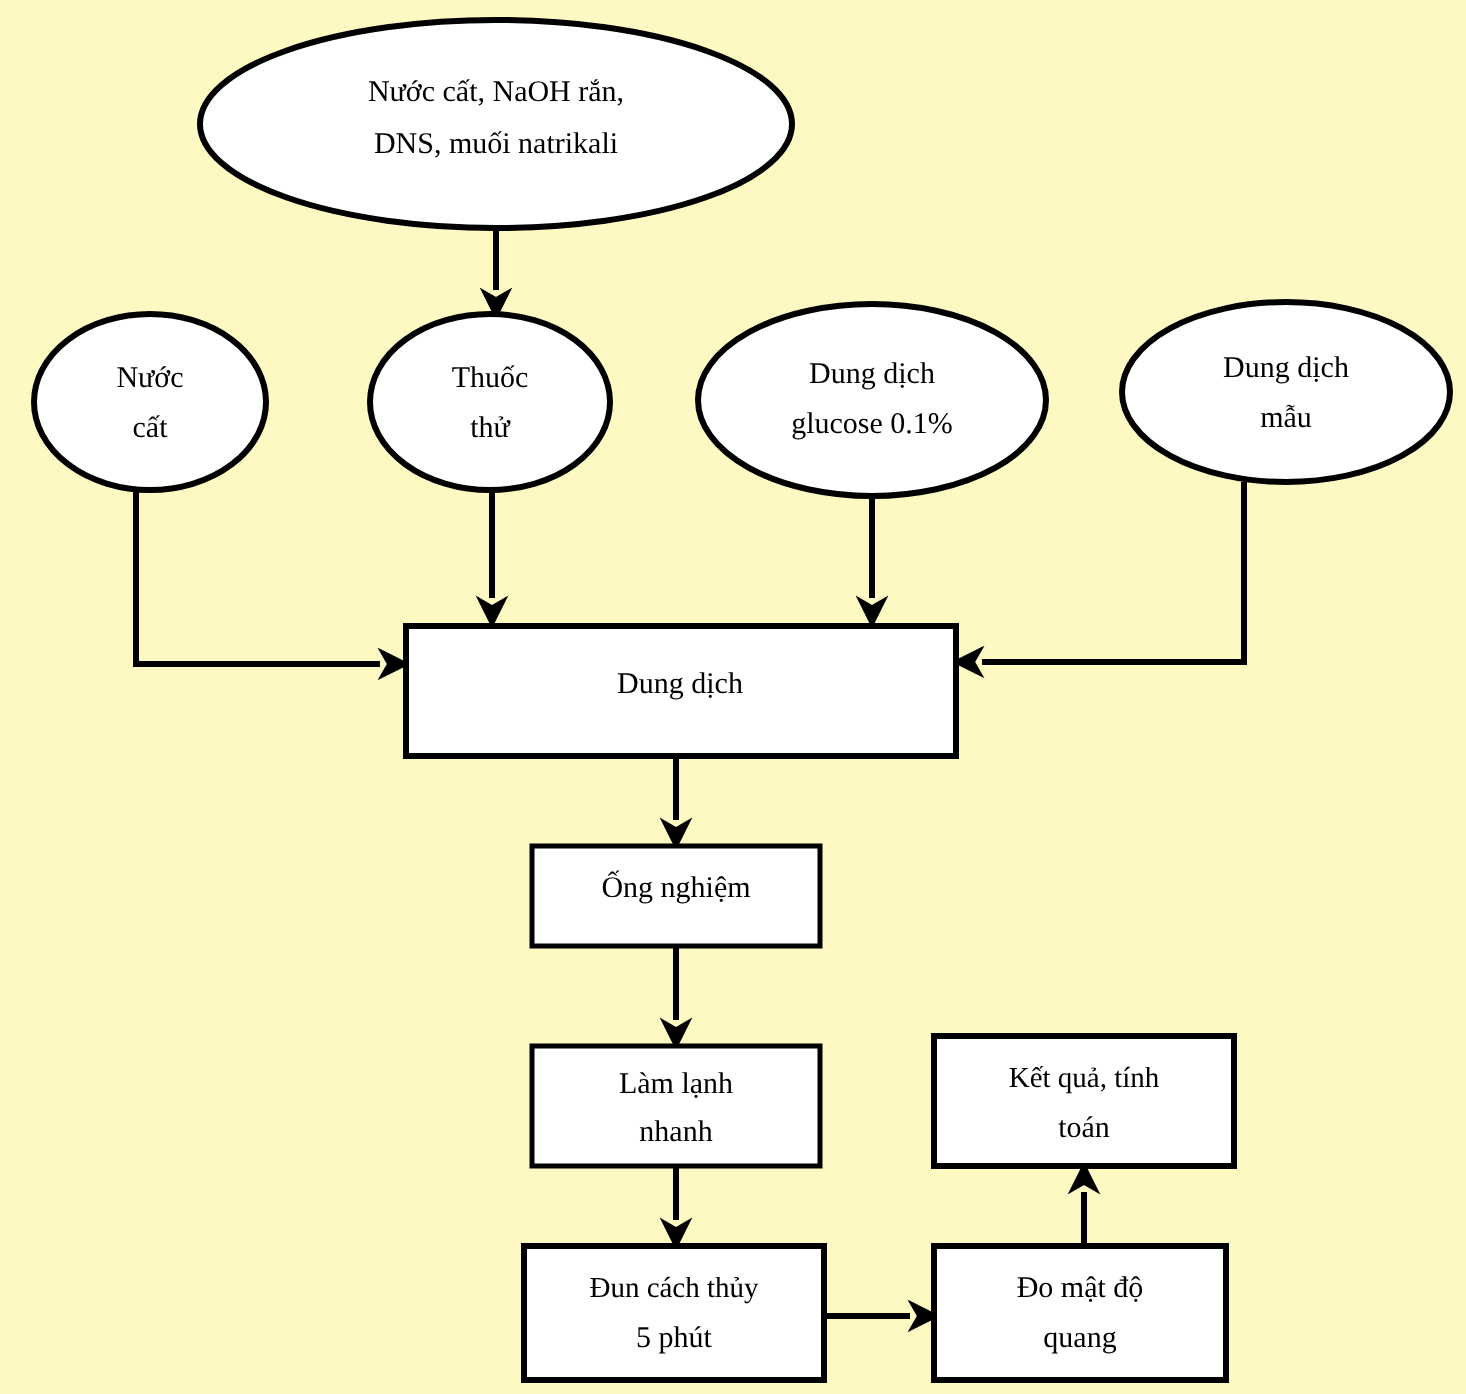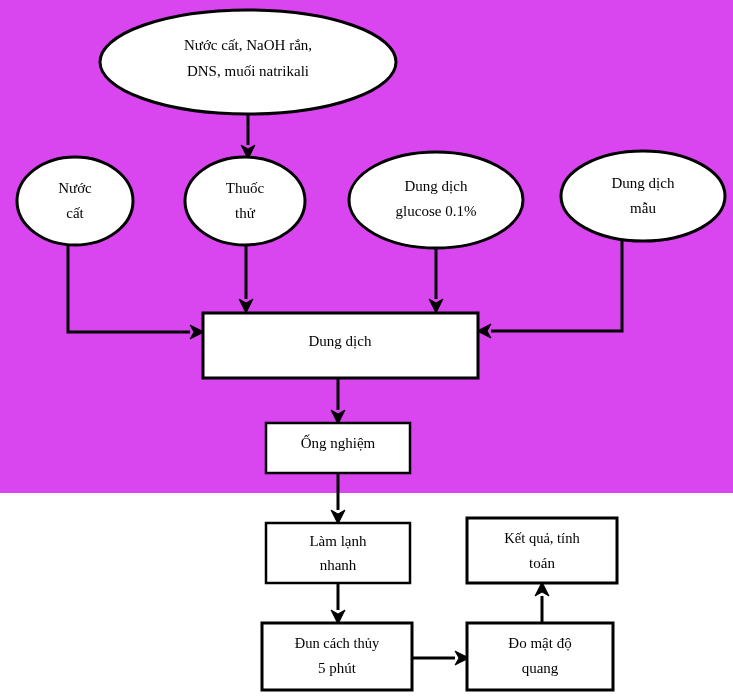--- a/index.html
+++ b/index.html
@@ -9,22 +9,22 @@
   }
   body {
     width: 733px;
     height: 697px;
     font-family: "Liberation Serif", "DejaVu Serif", serif;
     overflow: hidden;
   }
   #flowchart-root {
     position: relative;
     width: 733px;
-    height: 493px;
-    background: #d946ef;
+    height: 697px;
+    background: #fef9c3;
   }
   svg#flow-svg {
     display: block;
     width: 733px;
     height: 697px;
   }
   .node-shape {
     fill: #ffffff;
     stroke: #000000;
   }

